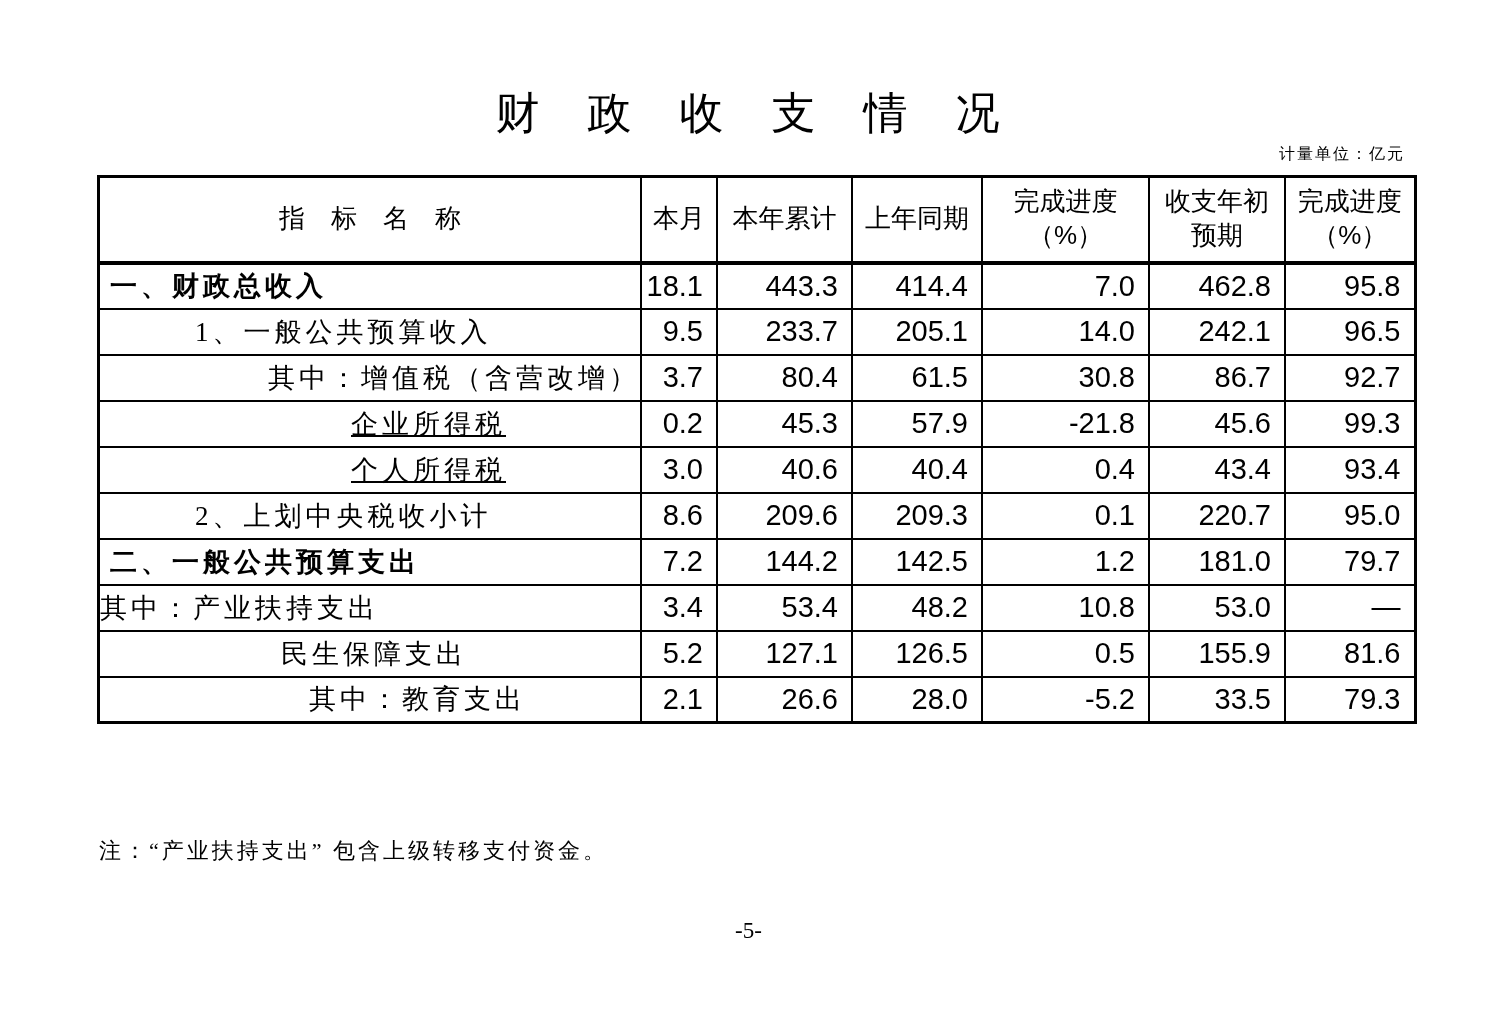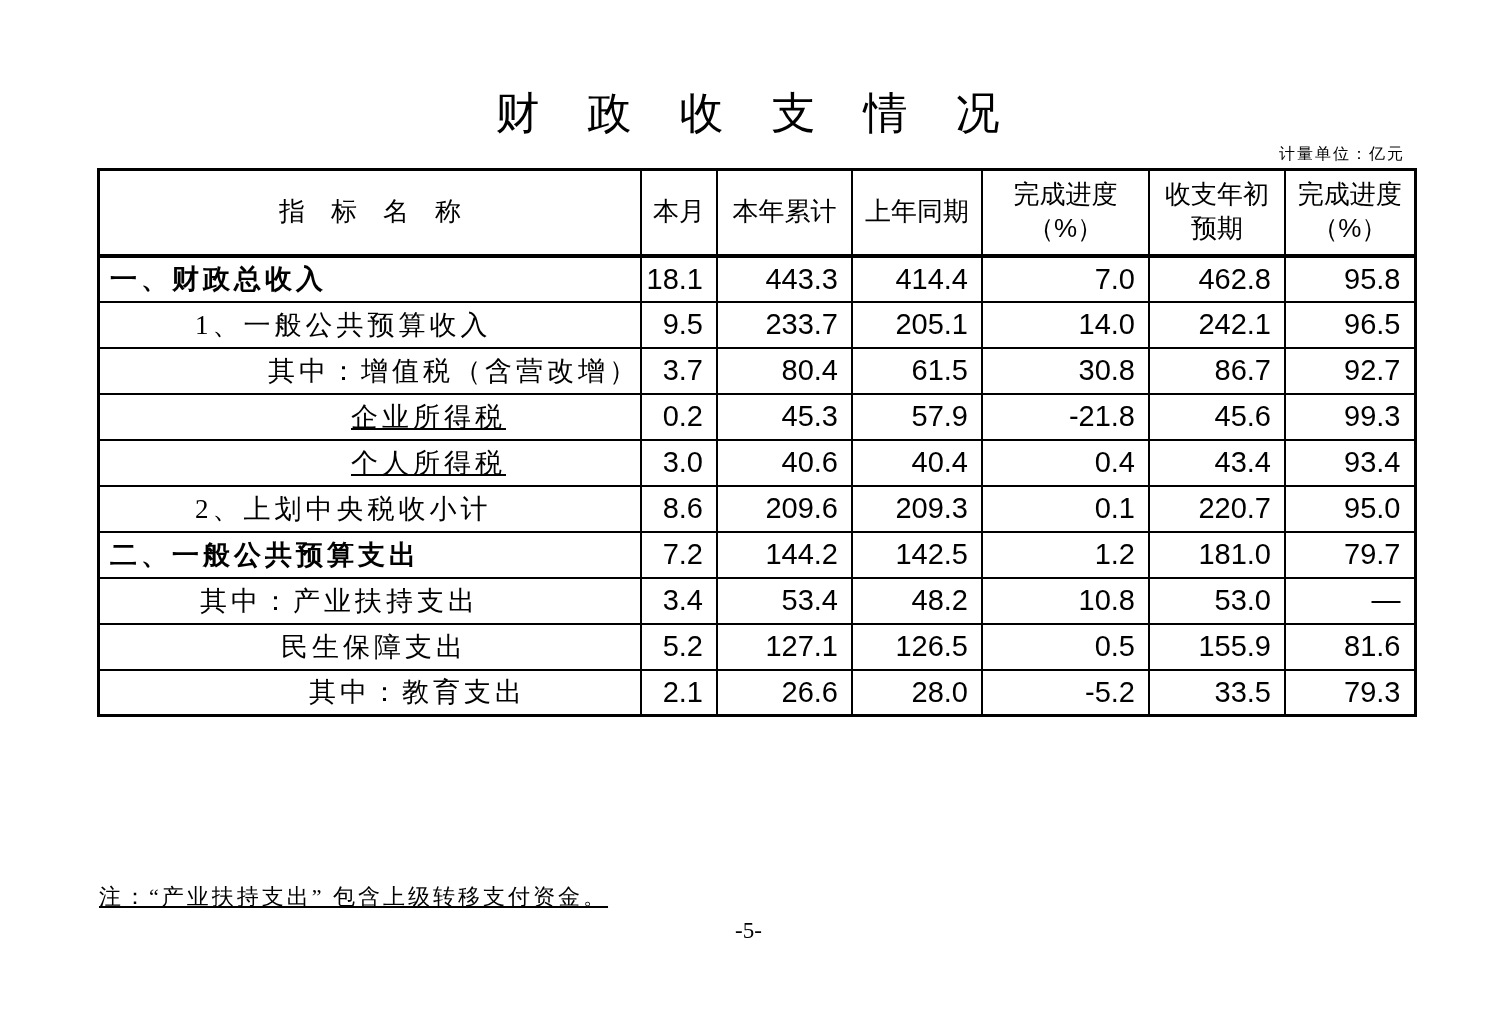--- a/index.html
+++ b/index.html
@@ -30,21 +30,21 @@
     top: 144px;
     right: 92px;
     font-size: 16px;
     letter-spacing: 2px;
     font-family: "Liberation Serif", serif;
   }
 
   table.fiscal {
     position: absolute;
     left: 97px;
-    top: 168px;
+    top: 175px;
     border-collapse: collapse;
     table-layout: fixed;
     border: 3px solid #000;
   }
   table.fiscal th, table.fiscal td {
     border: 2px solid #000;
     vertical-align: middle;
     overflow: hidden;
   }
   table.fiscal thead th {
@@ -75,32 +75,31 @@
     padding-right: 13px;
     white-space: nowrap;
   }
 
   
   .ind-a { padding-left: 10px; }
   .ind-b { padding-left: 95px; }
   .ind-c { padding-left: 125px; }
   .ind-d { padding-left: 168px; }
   .ind-e { padding-left: 251px; text-decoration: underline; }
-  .ind-f { padding-left: 100px; }
+  .ind-f { }
   .ind-g { padding-left: 181px; }
   .ind-h { padding-left: 209px; }
 
   .footnote {
     position: absolute;
     left: 99px;
-    top: 882px;
+    top: 836px;
     font-size: 22px;
     letter-spacing: 3px;
     font-family: "Liberation Serif", serif;
-    text-decoration: underline;
   }
 
   .page-number {
     position: absolute;
     top: 918px;
     left: 0;
     width: 100%;
     text-align: center;
     font-size: 23px;
     font-family: "Liberation Serif", serif;

